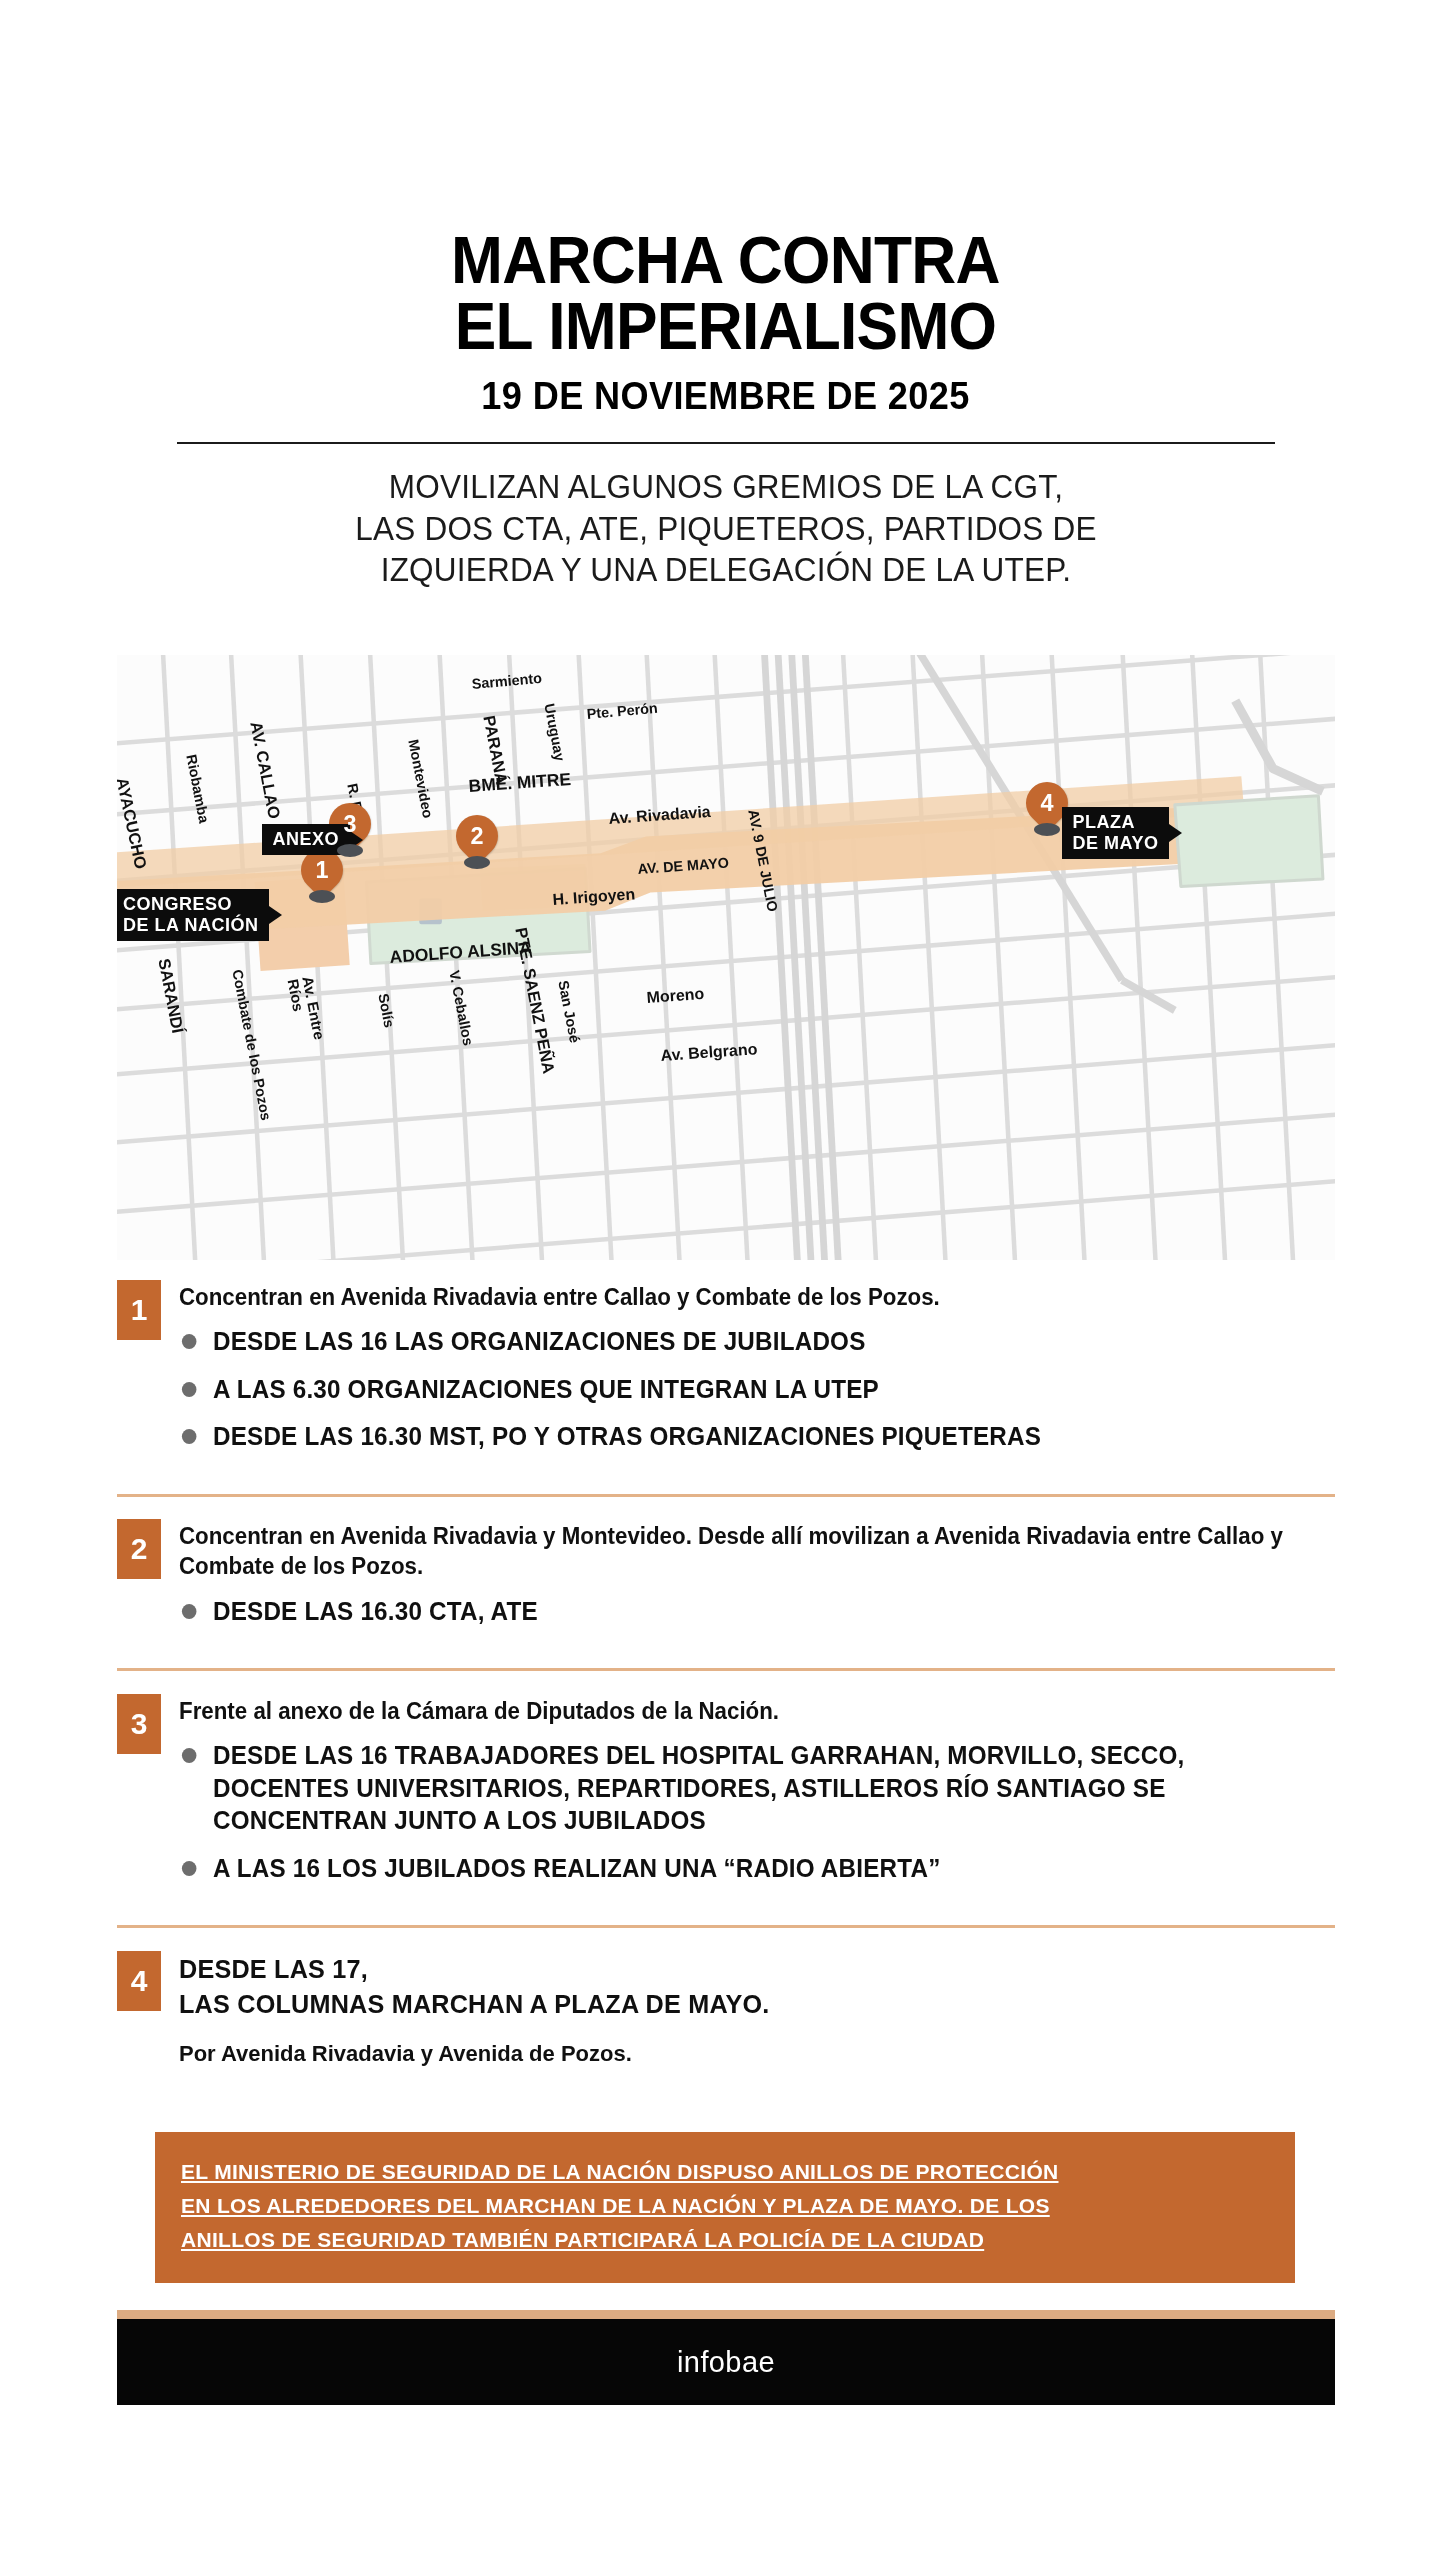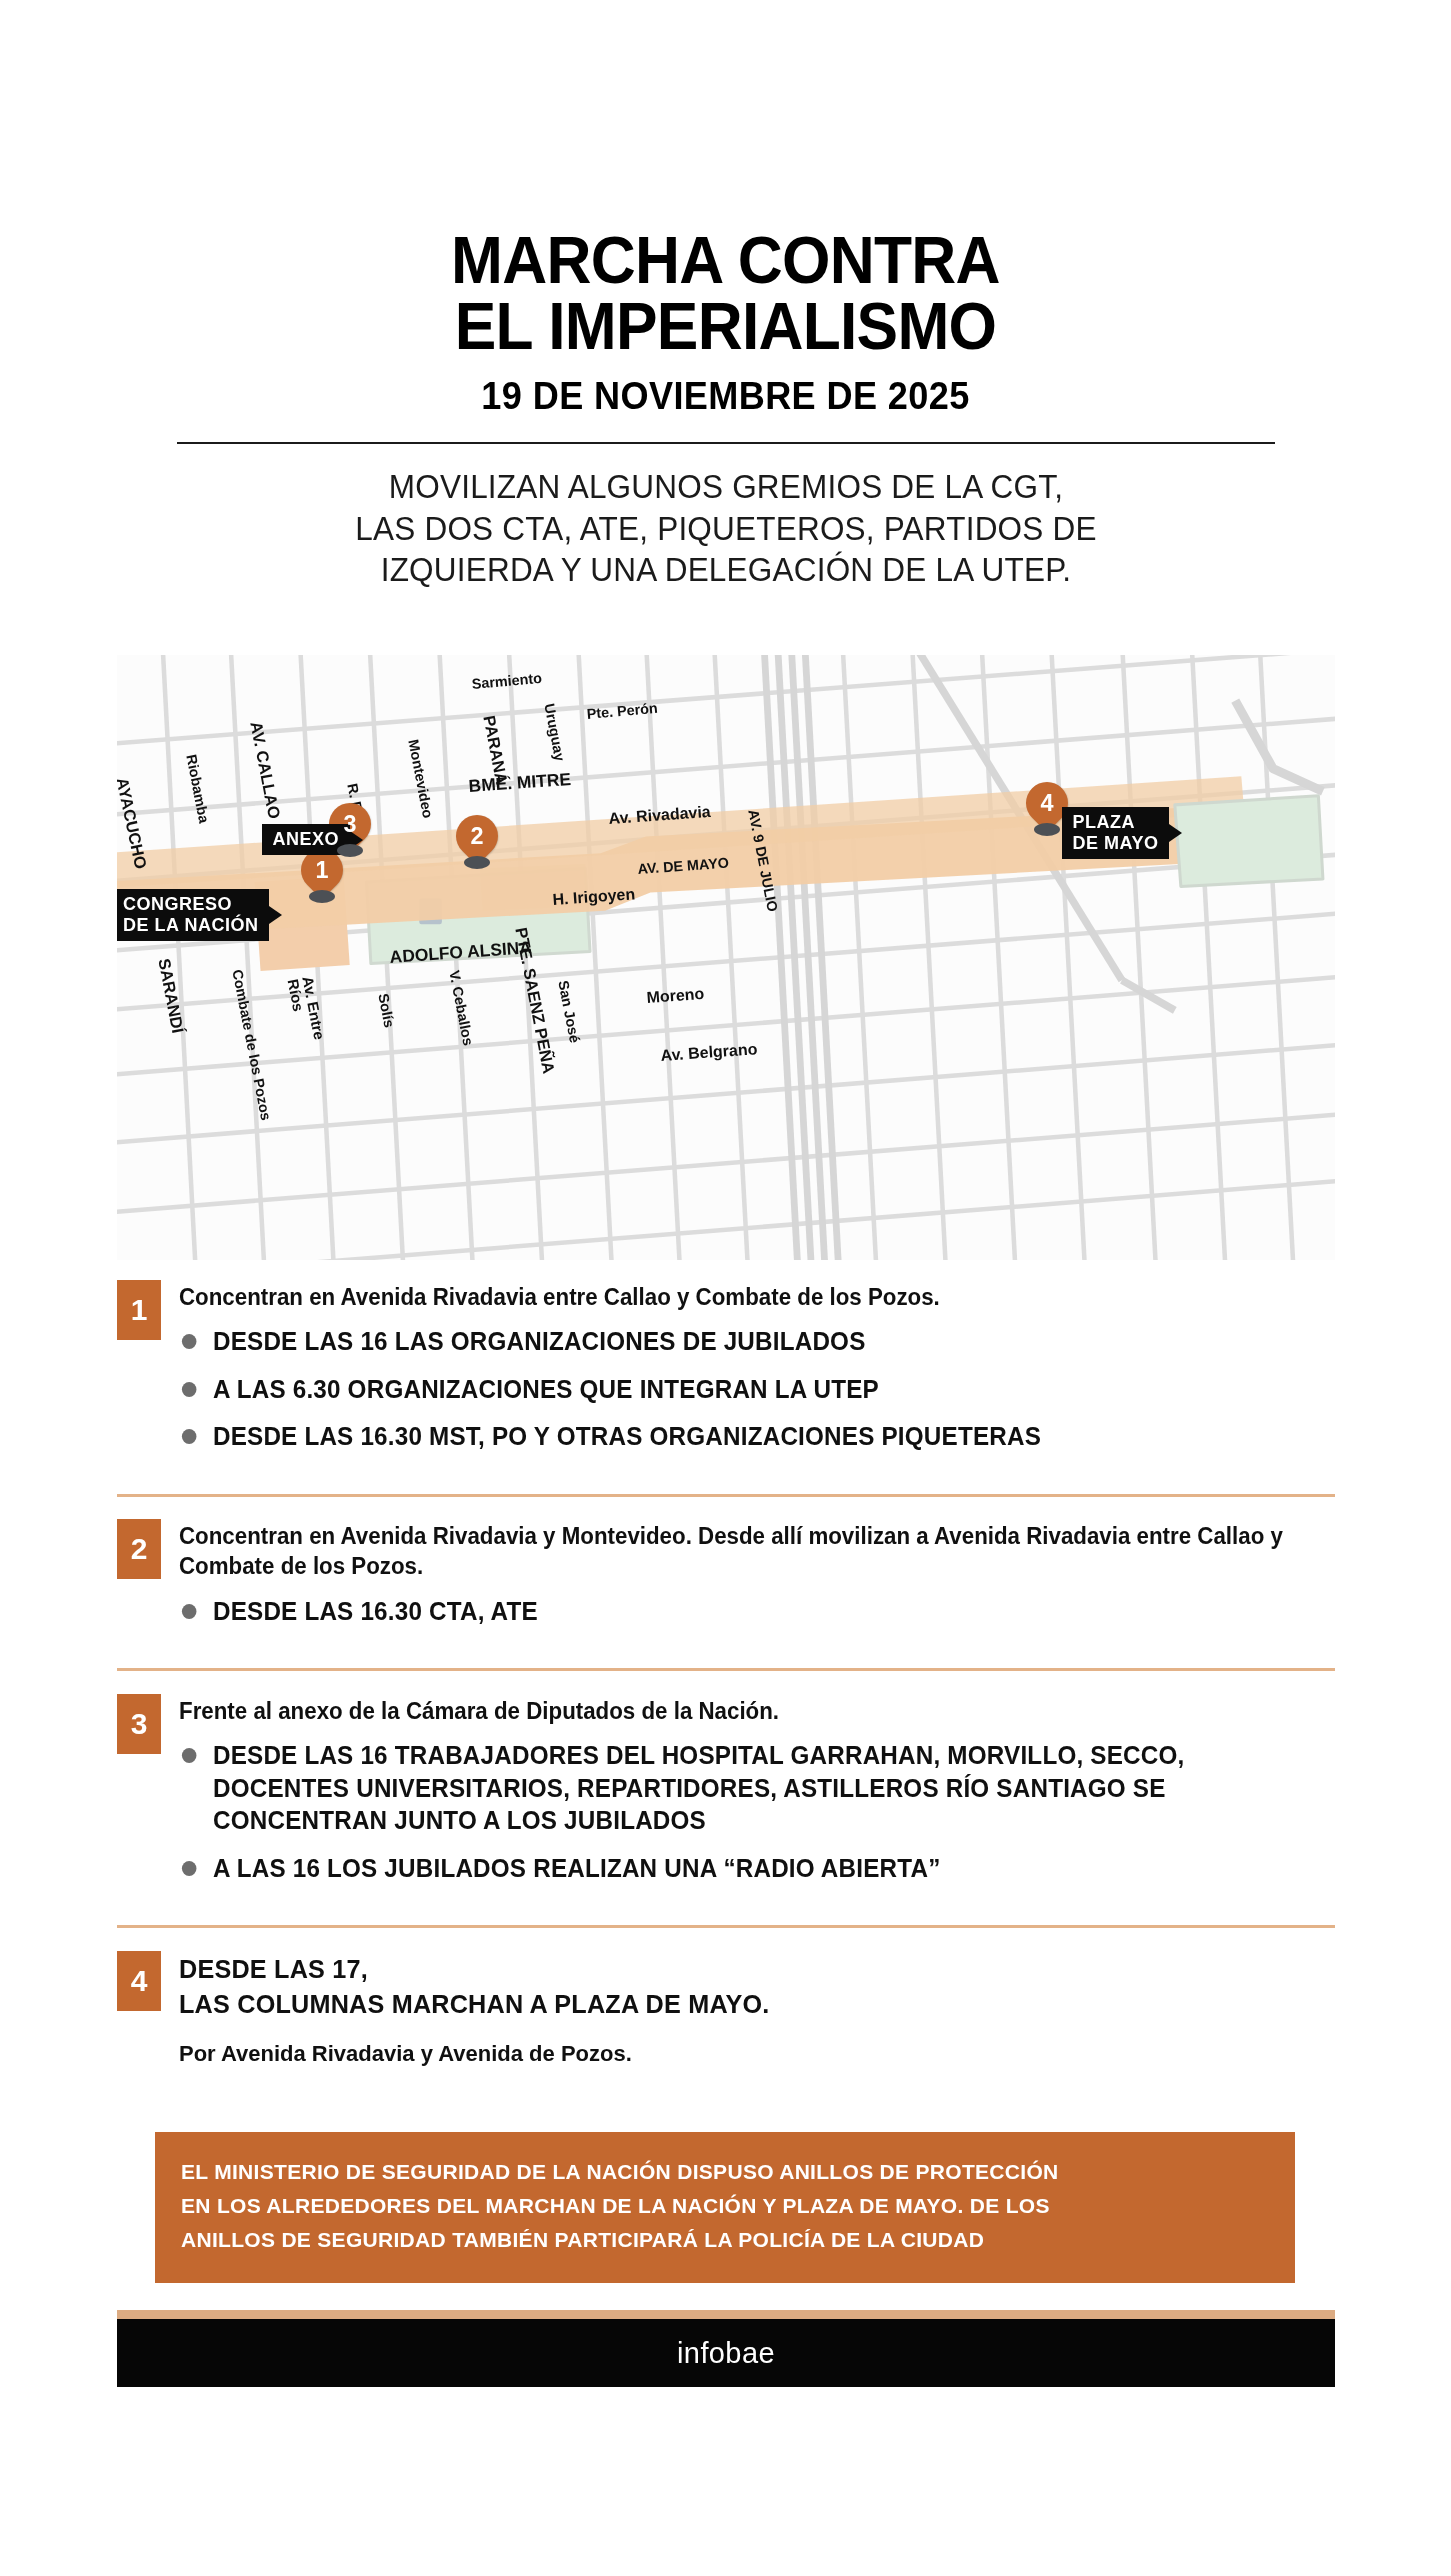--- a/index.html
+++ b/index.html
@@ -229,37 +229,38 @@
     top: 2132px;
     width: 1140px;
     background: #c3682f;
     color: #ffffff;
     font-weight: bold;
     font-size: 21px;
     line-height: 1.62;
     padding: 23px 26px 26px 26px;
     box-sizing: border-box;
     letter-spacing: 0.3px;
+    text-decoration: underline;
   }
 
   
   .footer-rule {
     position: absolute;
     left: 117px;
     top: 2310px;
     width: 1218px;
     height: 9px;
     background: #dcab82;
   }
   .footer-bar {
     position: absolute;
     left: 117px;
     top: 2319px;
     width: 1218px;
-    height: 68px;
+    height: 86px;
     background: #060606;
     display: flex;
     align-items: center;
     justify-content: center;
   }
   .brand {
     color: #ffffff;
     font-size: 29px;
     letter-spacing: 0.4px;
     font-weight: 400;

